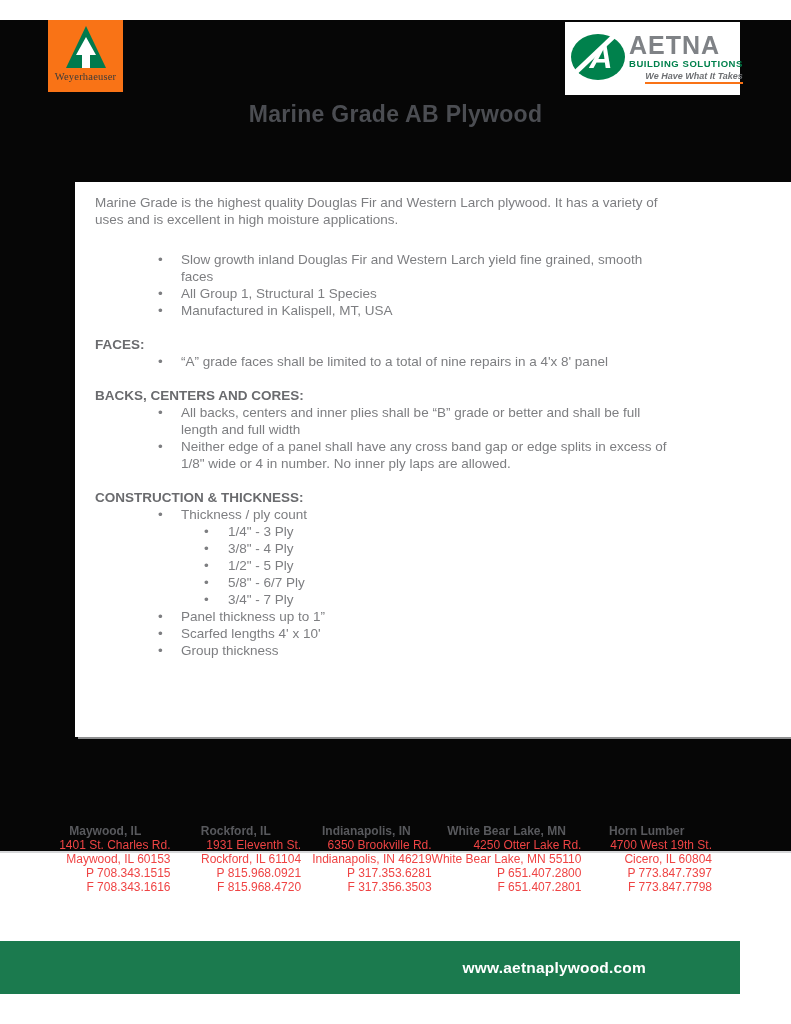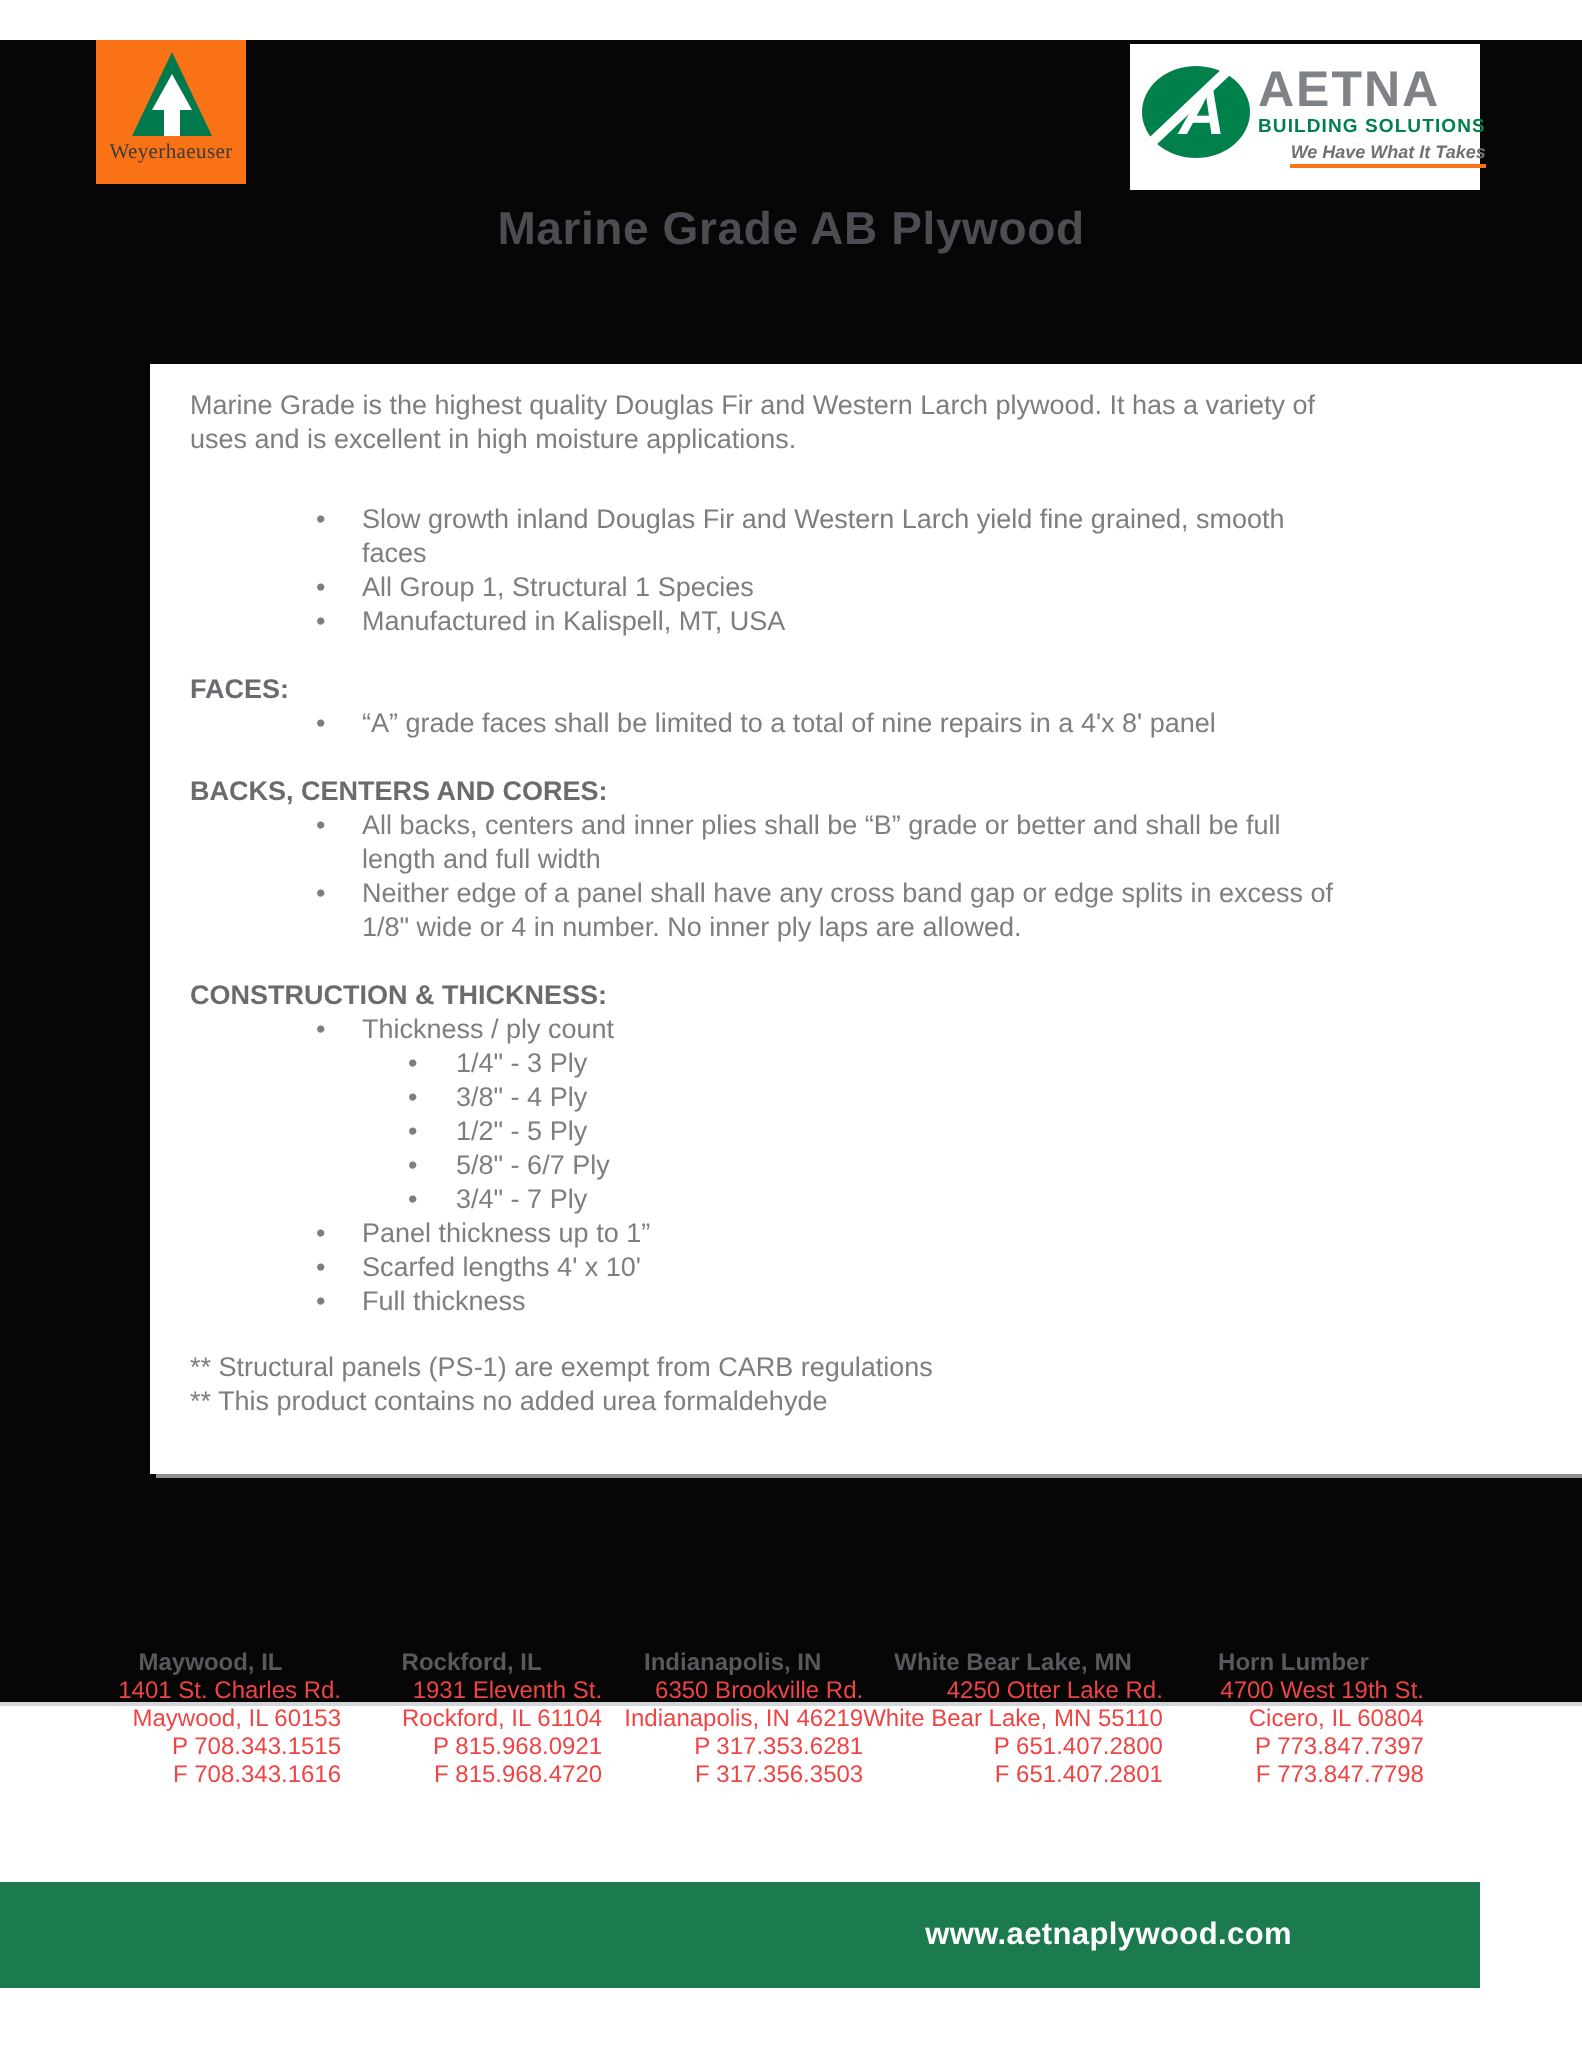--- a/index.html
+++ b/index.html
@@ -155,28 +155,24 @@
       <ul class="blist">
         <li class="b2">1/4" - 3 Ply</li>
         <li class="b2">3/8" - 4 Ply</li>
         <li class="b2">1/2" - 5 Ply</li>
         <li class="b2">5/8" - 6/7 Ply</li>
         <li class="b2">3/4" - 7 Ply</li>
       </ul>
       <ul class="blist">
         <li class="b1">Panel thickness up to 1”</li>
         <li class="b1">Scarfed lengths 4' x 10'</li>
-        <li class="b1">Full thickness</li>
-      </ul>
-    </div>
-
-    <div class="footnotes">
-      <div class="tline">** Structural panels (PS-1) are exempt from CARB regulations</div>
-      <div class="tline">** This product contains no added urea formaldehyde</div>
-    </div>
+        <li class="b1">Group thickness</li>
+      </ul>
+    </div>
+
 
   </div>
 
   <div class="divider"></div>
 
   <div class="footer">
     <div class="location">
       <div class="loc-name">Maywood, IL</div>
       <div class="loc-line">1401 St. Charles Rd.</div>
       <div class="loc-line">Maywood, IL 60153</div>

